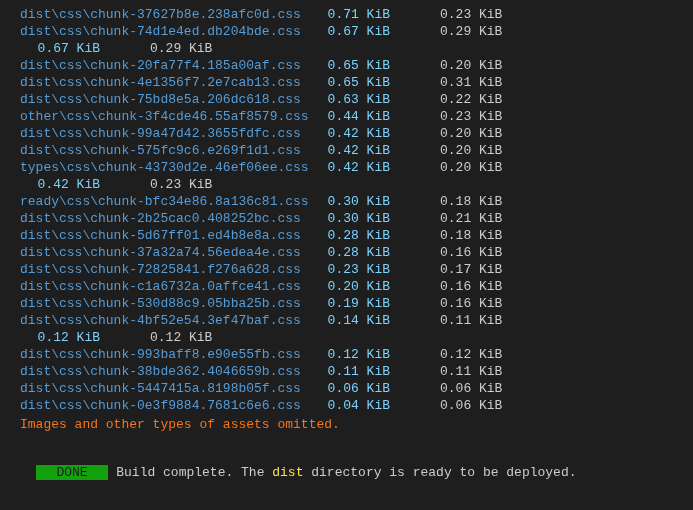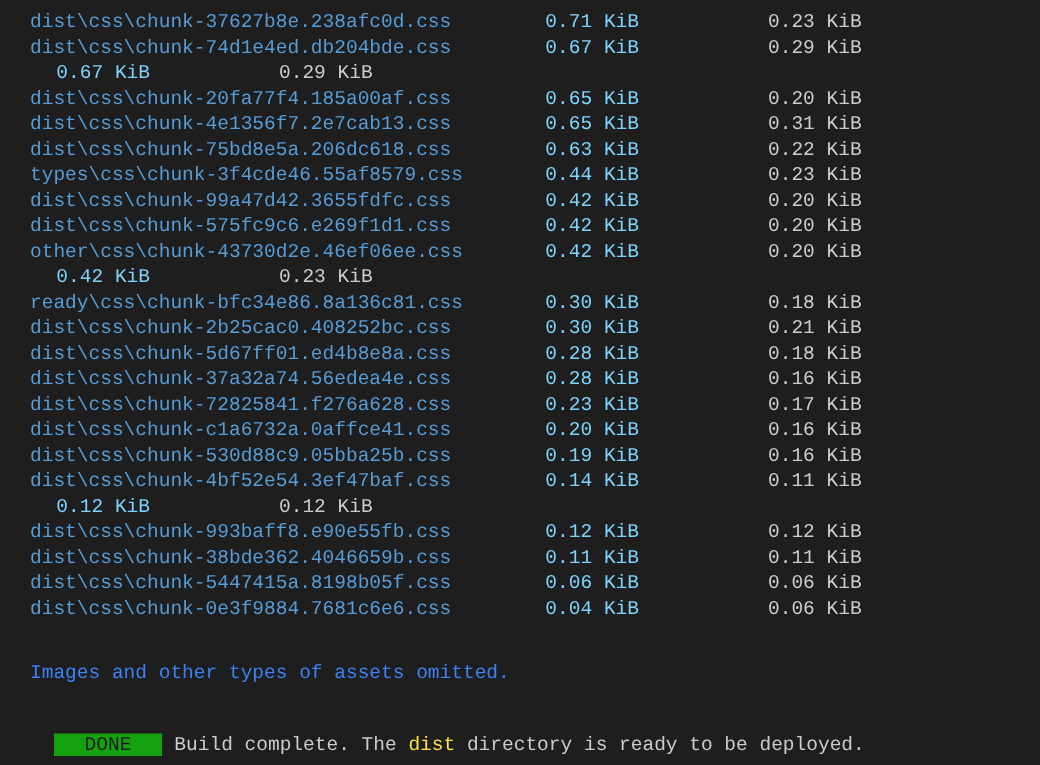--- a/index.html
+++ b/index.html
@@ -9,42 +9,41 @@
     color: #cccccc;
     font-family: Consolas, 'Courier New', monospace;
     font-size: 13px;
     line-height: 17px;
     width: 693px;
     box-sizing: border-box;
   }
   .row {
     white-space: pre;
     display: flex;
-    gap: 36px;
   }
   .file {
     color: #569cd6;
     display: inline-block;
     width: 290px;
   }
   .size1 {
     color: #7dd3fc;
     display: inline-block;
     width: 130px;
     text-align: right;
     padding-right: 50px;
     box-sizing: border-box;
   }
   .size2 {
     color: #cccccc;
     display: inline-block;
   }
   .msg {
-    color: #3b82f6;
-    margin-top: 26px;
+    color: #f97316;
+    margin-top: 2px;
     margin-bottom: 14px;
     padding-left: 10px;
   }
   .bar-done {
     background: #13a10e;
     color: #1e1e1e;
     padding: 0 13px;
     font-weight: normal;
   }
   .final {
@@ -59,24 +58,24 @@
 </head>
 <body>
 
 <div id="rows">
     <div class="row pad"><span class="file">dist\css\chunk-37627b8e.238afc0d.css</span><span class="size1">0.71 KiB</span><span class="size2">0.23 KiB</span></div>
     <div class="row pad"><span class="file">dist\css\chunk-74d1e4ed.db204bde.css</span><span class="size1">0.67 KiB</span><span class="size2">0.29 KiB</span></div>
     <div class="row pad"><span class="size1">0.67 KiB</span><span class="size2">0.29 KiB</span></div>
     <div class="row pad"><span class="file">dist\css\chunk-20fa77f4.185a00af.css</span><span class="size1">0.65 KiB</span><span class="size2">0.20 KiB</span></div>
     <div class="row pad"><span class="file">dist\css\chunk-4e1356f7.2e7cab13.css</span><span class="size1">0.65 KiB</span><span class="size2">0.31 KiB</span></div>
     <div class="row pad"><span class="file">dist\css\chunk-75bd8e5a.206dc618.css</span><span class="size1">0.63 KiB</span><span class="size2">0.22 KiB</span></div>
-    <div class="row pad"><span class="file">types\css\chunk-3f4cde46.55af8579.css</span><span class="size1">0.44 KiB</span><span class="size2">0.23 KiB</span></div>
+    <div class="row pad"><span class="file">other\css\chunk-3f4cde46.55af8579.css</span><span class="size1">0.44 KiB</span><span class="size2">0.23 KiB</span></div>
     <div class="row pad"><span class="file">dist\css\chunk-99a47d42.3655fdfc.css</span><span class="size1">0.42 KiB</span><span class="size2">0.20 KiB</span></div>
     <div class="row pad"><span class="file">dist\css\chunk-575fc9c6.e269f1d1.css</span><span class="size1">0.42 KiB</span><span class="size2">0.20 KiB</span></div>
-    <div class="row pad"><span class="file">other\css\chunk-43730d2e.46ef06ee.css</span><span class="size1">0.42 KiB</span><span class="size2">0.20 KiB</span></div>
+    <div class="row pad"><span class="file">types\css\chunk-43730d2e.46ef06ee.css</span><span class="size1">0.42 KiB</span><span class="size2">0.20 KiB</span></div>
     <div class="row pad"><span class="size1">0.42 KiB</span><span class="size2">0.23 KiB</span></div>
     <div class="row pad"><span class="file">ready\css\chunk-bfc34e86.8a136c81.css</span><span class="size1">0.30 KiB</span><span class="size2">0.18 KiB</span></div>
     <div class="row pad"><span class="file">dist\css\chunk-2b25cac0.408252bc.css</span><span class="size1">0.30 KiB</span><span class="size2">0.21 KiB</span></div>
     <div class="row pad"><span class="file">dist\css\chunk-5d67ff01.ed4b8e8a.css</span><span class="size1">0.28 KiB</span><span class="size2">0.18 KiB</span></div>
     <div class="row pad"><span class="file">dist\css\chunk-37a32a74.56edea4e.css</span><span class="size1">0.28 KiB</span><span class="size2">0.16 KiB</span></div>
     <div class="row pad"><span class="file">dist\css\chunk-72825841.f276a628.css</span><span class="size1">0.23 KiB</span><span class="size2">0.17 KiB</span></div>
     <div class="row pad"><span class="file">dist\css\chunk-c1a6732a.0affce41.css</span><span class="size1">0.20 KiB</span><span class="size2">0.16 KiB</span></div>
     <div class="row pad"><span class="file">dist\css\chunk-530d88c9.05bba25b.css</span><span class="size1">0.19 KiB</span><span class="size2">0.16 KiB</span></div>
     <div class="row pad"><span class="file">dist\css\chunk-4bf52e54.3ef47baf.css</span><span class="size1">0.14 KiB</span><span class="size2">0.11 KiB</span></div>
     <div class="row pad"><span class="size1">0.12 KiB</span><span class="size2">0.12 KiB</span></div>

